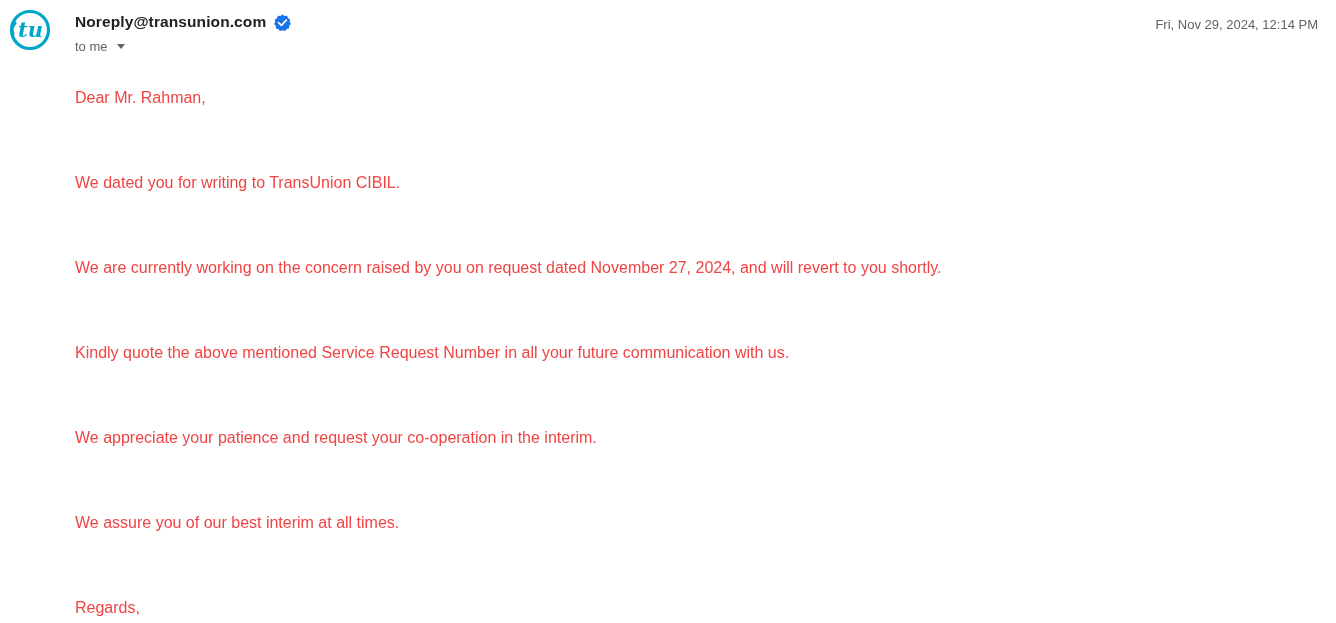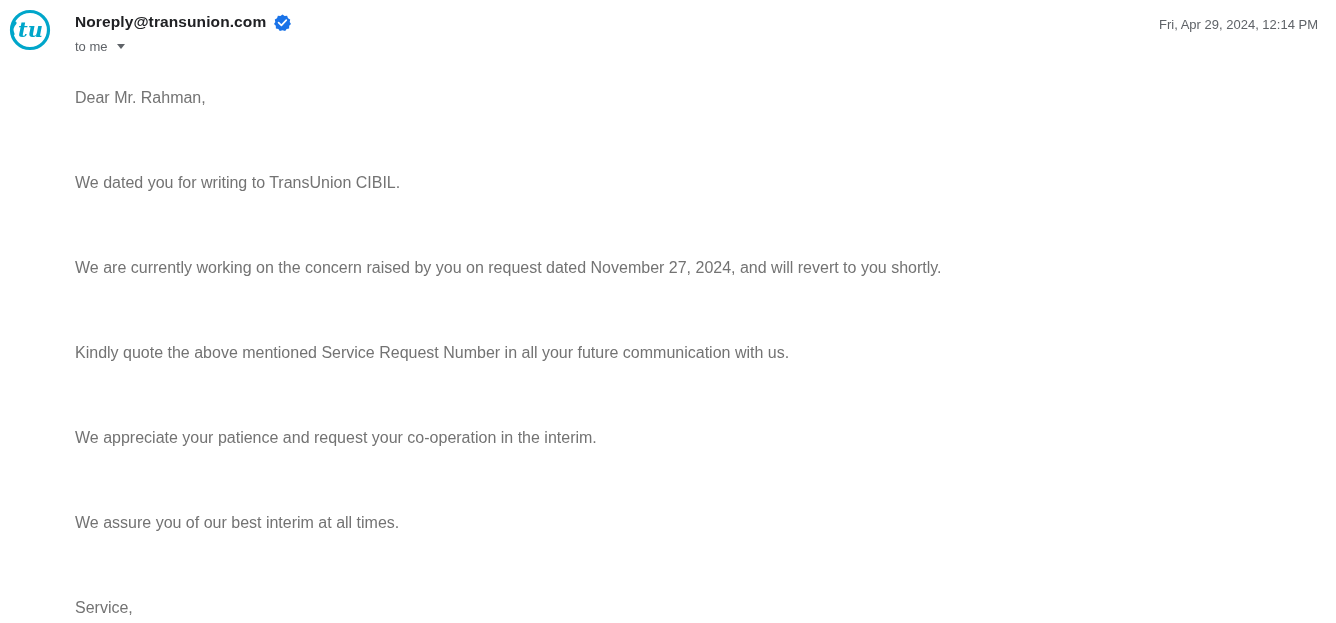--- a/index.html
+++ b/index.html
@@ -67,21 +67,21 @@
     margin-left: auto;
     padding-top: 9px;
     font-size: 13px;
     color: #5f6368;
     white-space: nowrap;
   }
   .email-body {
     margin-top: 31px;
     padding-left: 75px;
     padding-right: 40px;
-    color: #737373;
+    color: #ef4444;
   }
   .email-body p {
     font-size: 16px;
     line-height: 21px;
     margin: 0 0 64px 0;
     white-space: nowrap;
   }
 </style>
 </head>
 <body>
@@ -107,24 +107,24 @@
           <path d="M4.6 8.6 L7.4 11.3 L12.3 6.1" fill="none" stroke="#ffffff" stroke-width="1.7" stroke-linecap="round" stroke-linejoin="round"></path>
         </svg>
       </span>
     </div>
     <div class="to-line">
       <span class="to-me">to me</span>
       <span class="caret-down"></span>
     </div>
   </div>
 
-  <div class="header-date">Fri, Apr 29, 2024, 12:14 PM</div>
+  <div class="header-date">Fri, Nov 29, 2024, 12:14 PM</div>
 </div>
 
 <div class="email-body">
   <p>Dear Mr. Rahman,</p>
   <p>We dated you for writing to TransUnion CIBIL.</p>
   <p>We are currently working on the concern raised by you on request dated November 27, 2024, and will revert to you shortly.</p>
   <p>Kindly quote the above mentioned Service Request Number in all your future communication with us.</p>
   <p>We appreciate your patience and request your co-operation in the interim.</p>
   <p>We assure you of our best interim at all times.</p>
-  <p>Service,</p>
+  <p>Regards,</p>
 </div>
 
 </body></html>

